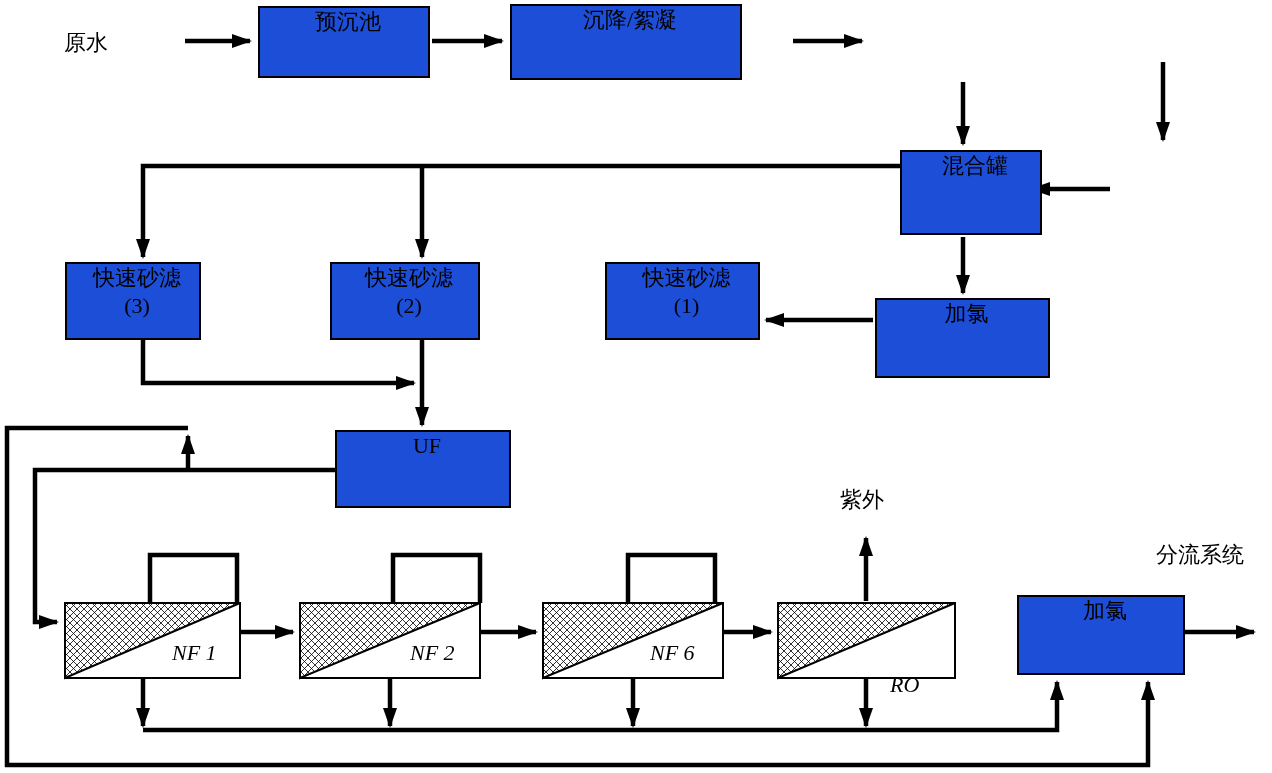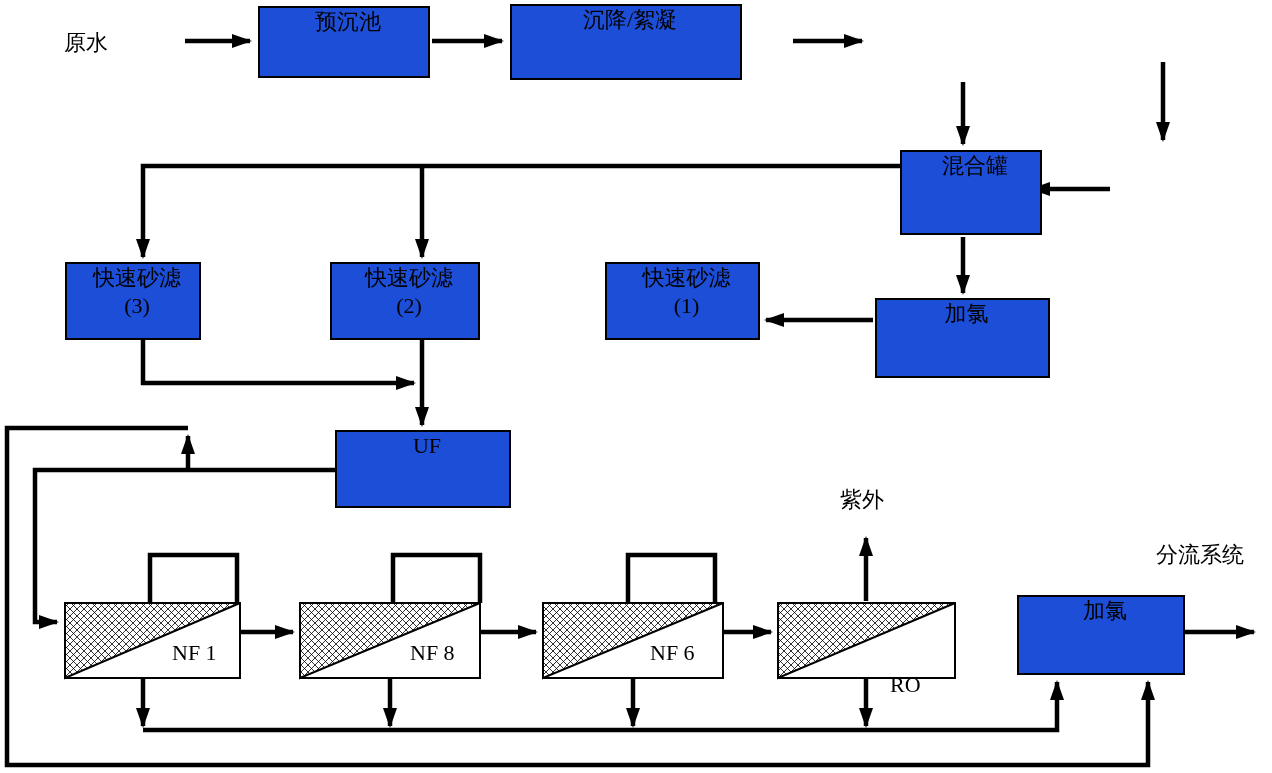--- a/index.html
+++ b/index.html
@@ -7,21 +7,21 @@
     position:relative;width:1272px;height:773px;background:#ffffff;
     font-family:"Liberation Serif","DejaVu Serif",serif;color:#000;overflow:hidden;
   }
   #wires{position:absolute;left:0;top:0;}
   .box{
     position:absolute;border:2px solid #000;background:#1d4ed8;box-sizing:border-box;
     display:flex;flex-direction:column;align-items:center;justify-content:flex-start;
     font-size:22px;line-height:1.25;text-align:center;padding-left:8px;
   }
   .lbl{position:absolute;font-size:22px;white-space:nowrap;}
-  .mem-label{position:absolute;font-size:22px;white-space:nowrap;}
+  .mem-label{position:absolute;font-size:22px;white-space:nowrap;font-style:italic;}
 </style>
 </head>
 <body>
 
 <div id="stage">
 
   <svg id="wires" width="1272" height="773" viewBox="0 0 1272 773">
     <defs>
       <marker id="ah" markerWidth="22" markerHeight="16" refX="18" refY="7" orient="auto" markerUnits="userSpaceOnUse">
         <path d="M0 0 L20 7 L0 14 Z" fill="#000"></path>
@@ -127,21 +127,21 @@
 
   <div class="box" style="left:335px;top:430px;width:176px;height:78px">
     <span>UF</span>
   </div>
 
   <div class="box" style="left:1017px;top:595px;width:168px;height:80px">
     <span>加氯</span>
   </div>
 
   <div class="mem-label" style="left:172px;top:640px">NF 1</div>
-  <div class="mem-label" style="left:410px;top:640px">NF 8</div>
+  <div class="mem-label" style="left:410px;top:640px">NF 2</div>
   <div class="mem-label" style="left:650px;top:640px">NF 6</div>
   <div class="mem-label" style="left:890px;top:672px">RO</div>
 
   <div class="lbl" style="left:64px;top:28px">原水</div>
 
 
   <div class="lbl" style="left:840px;top:485px">紫外</div>
 
   <div class="lbl" style="left:1156px;top:540px">分流系统</div>
 

